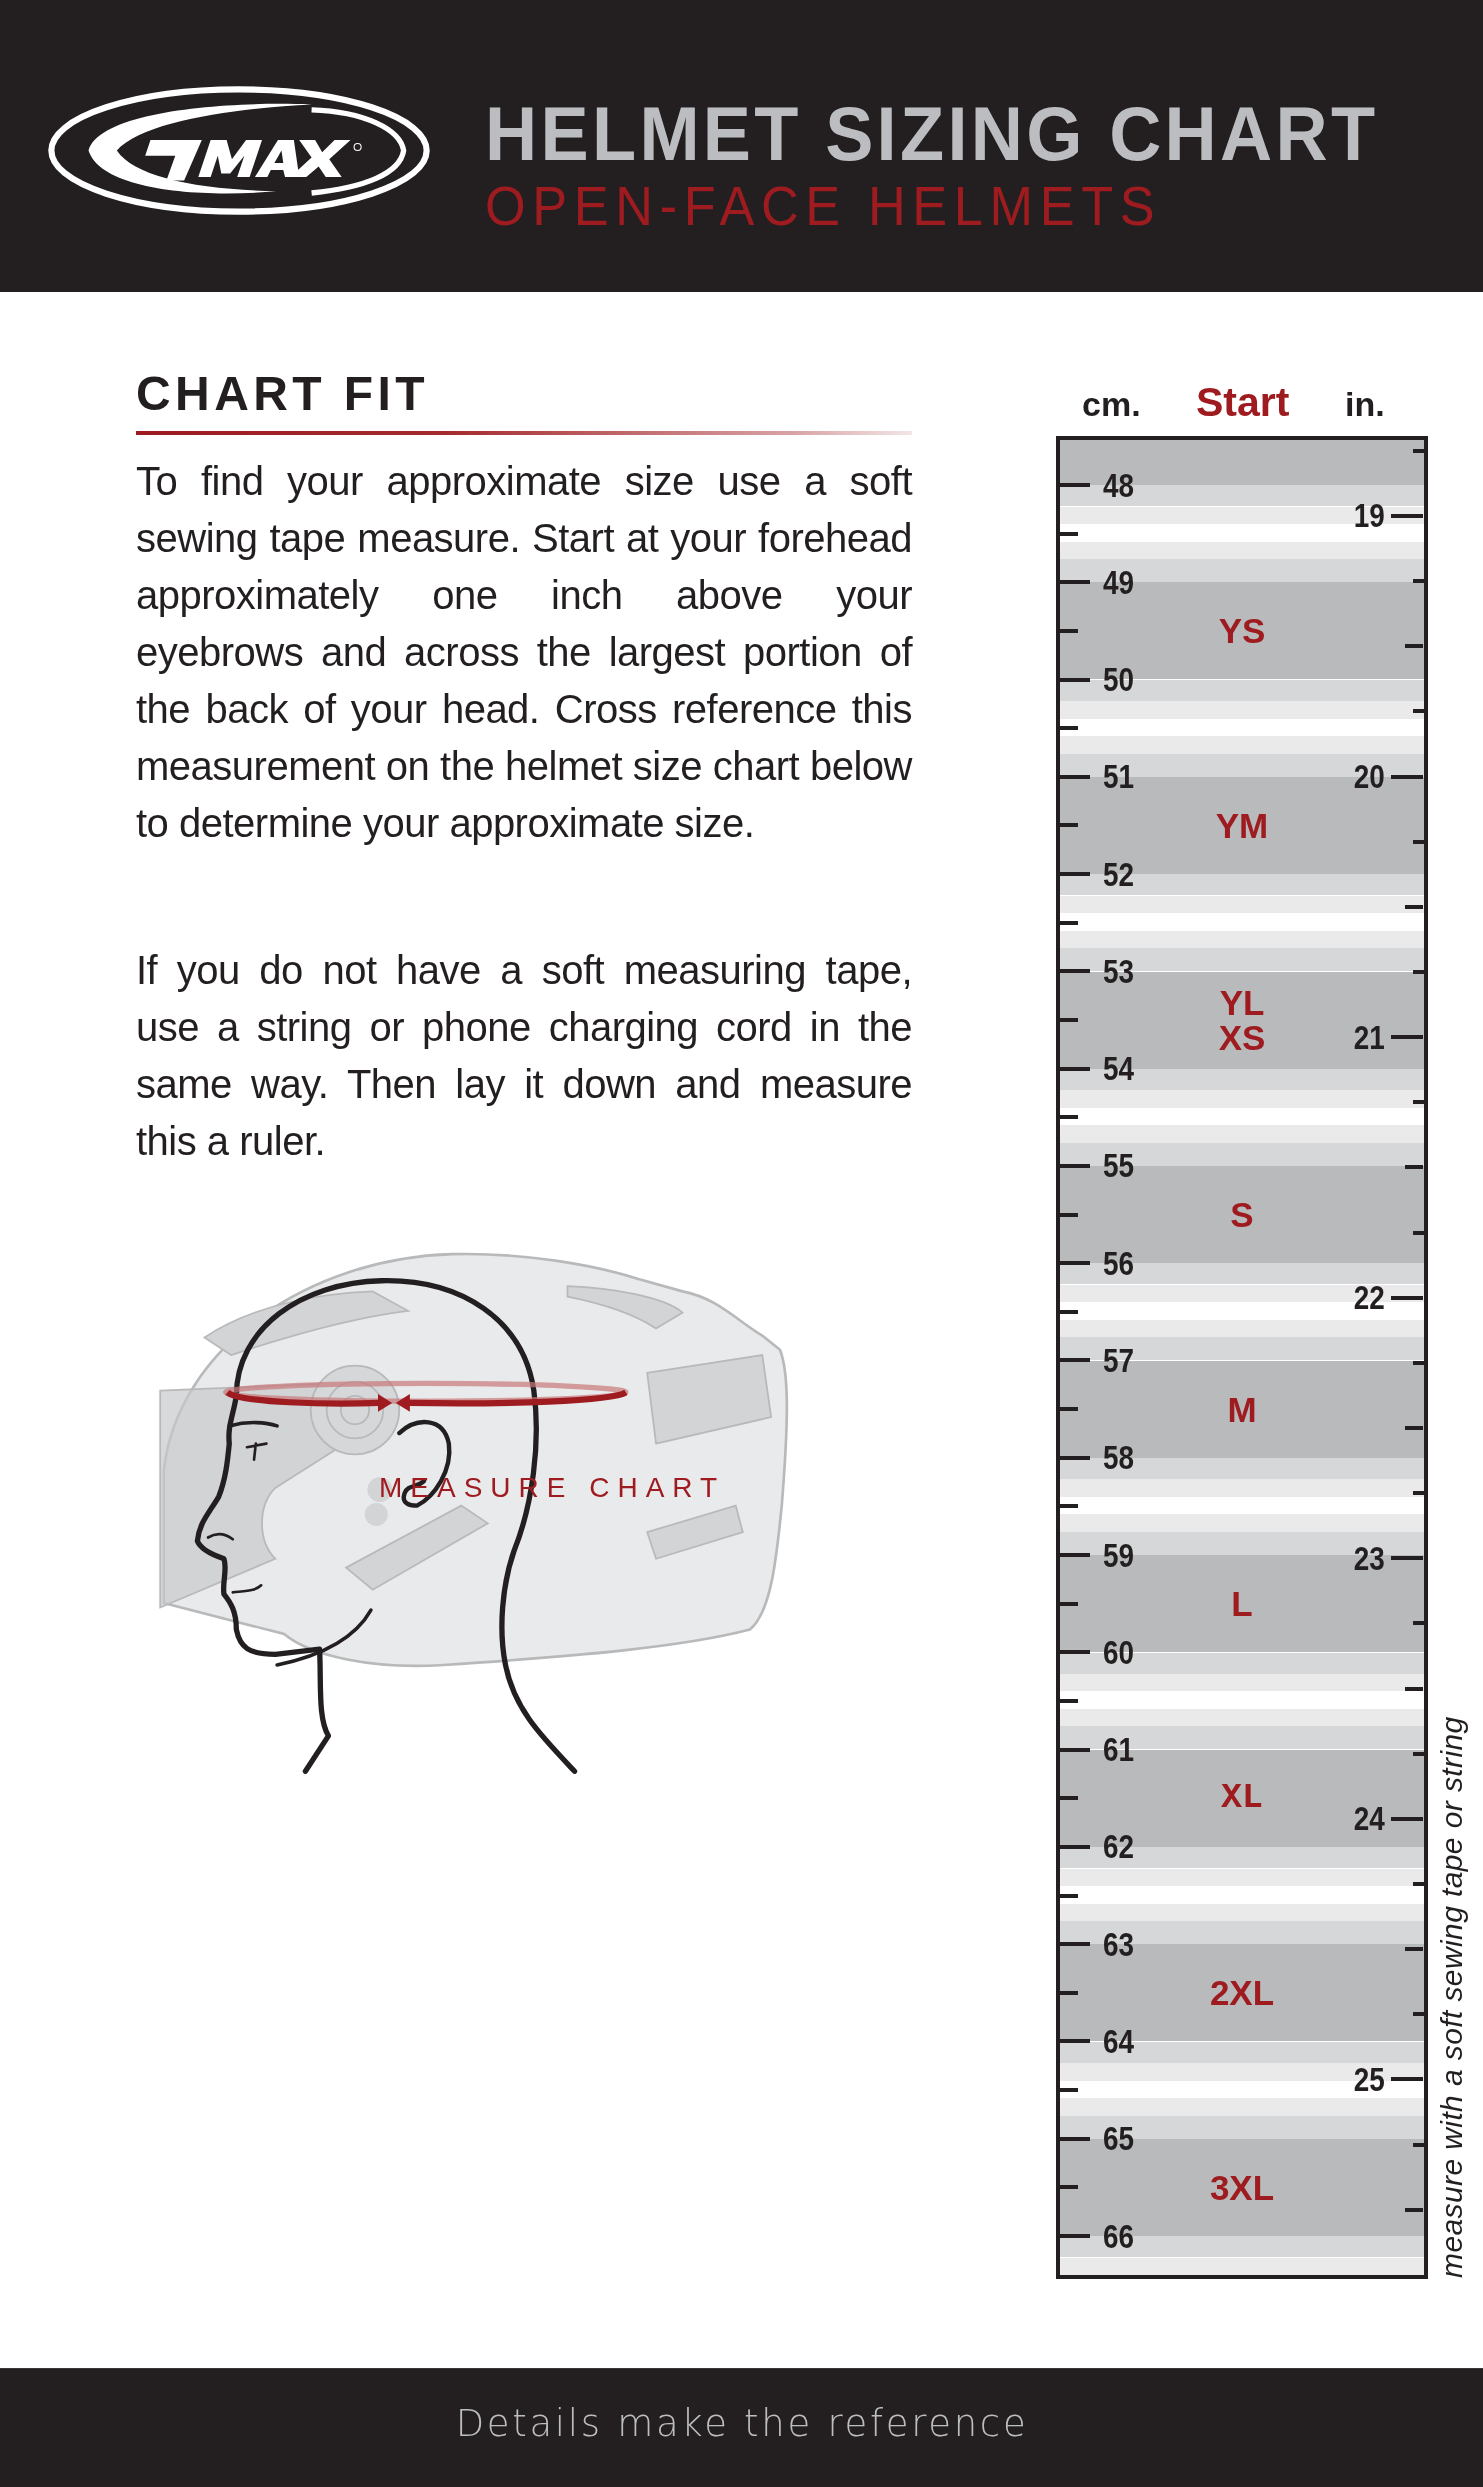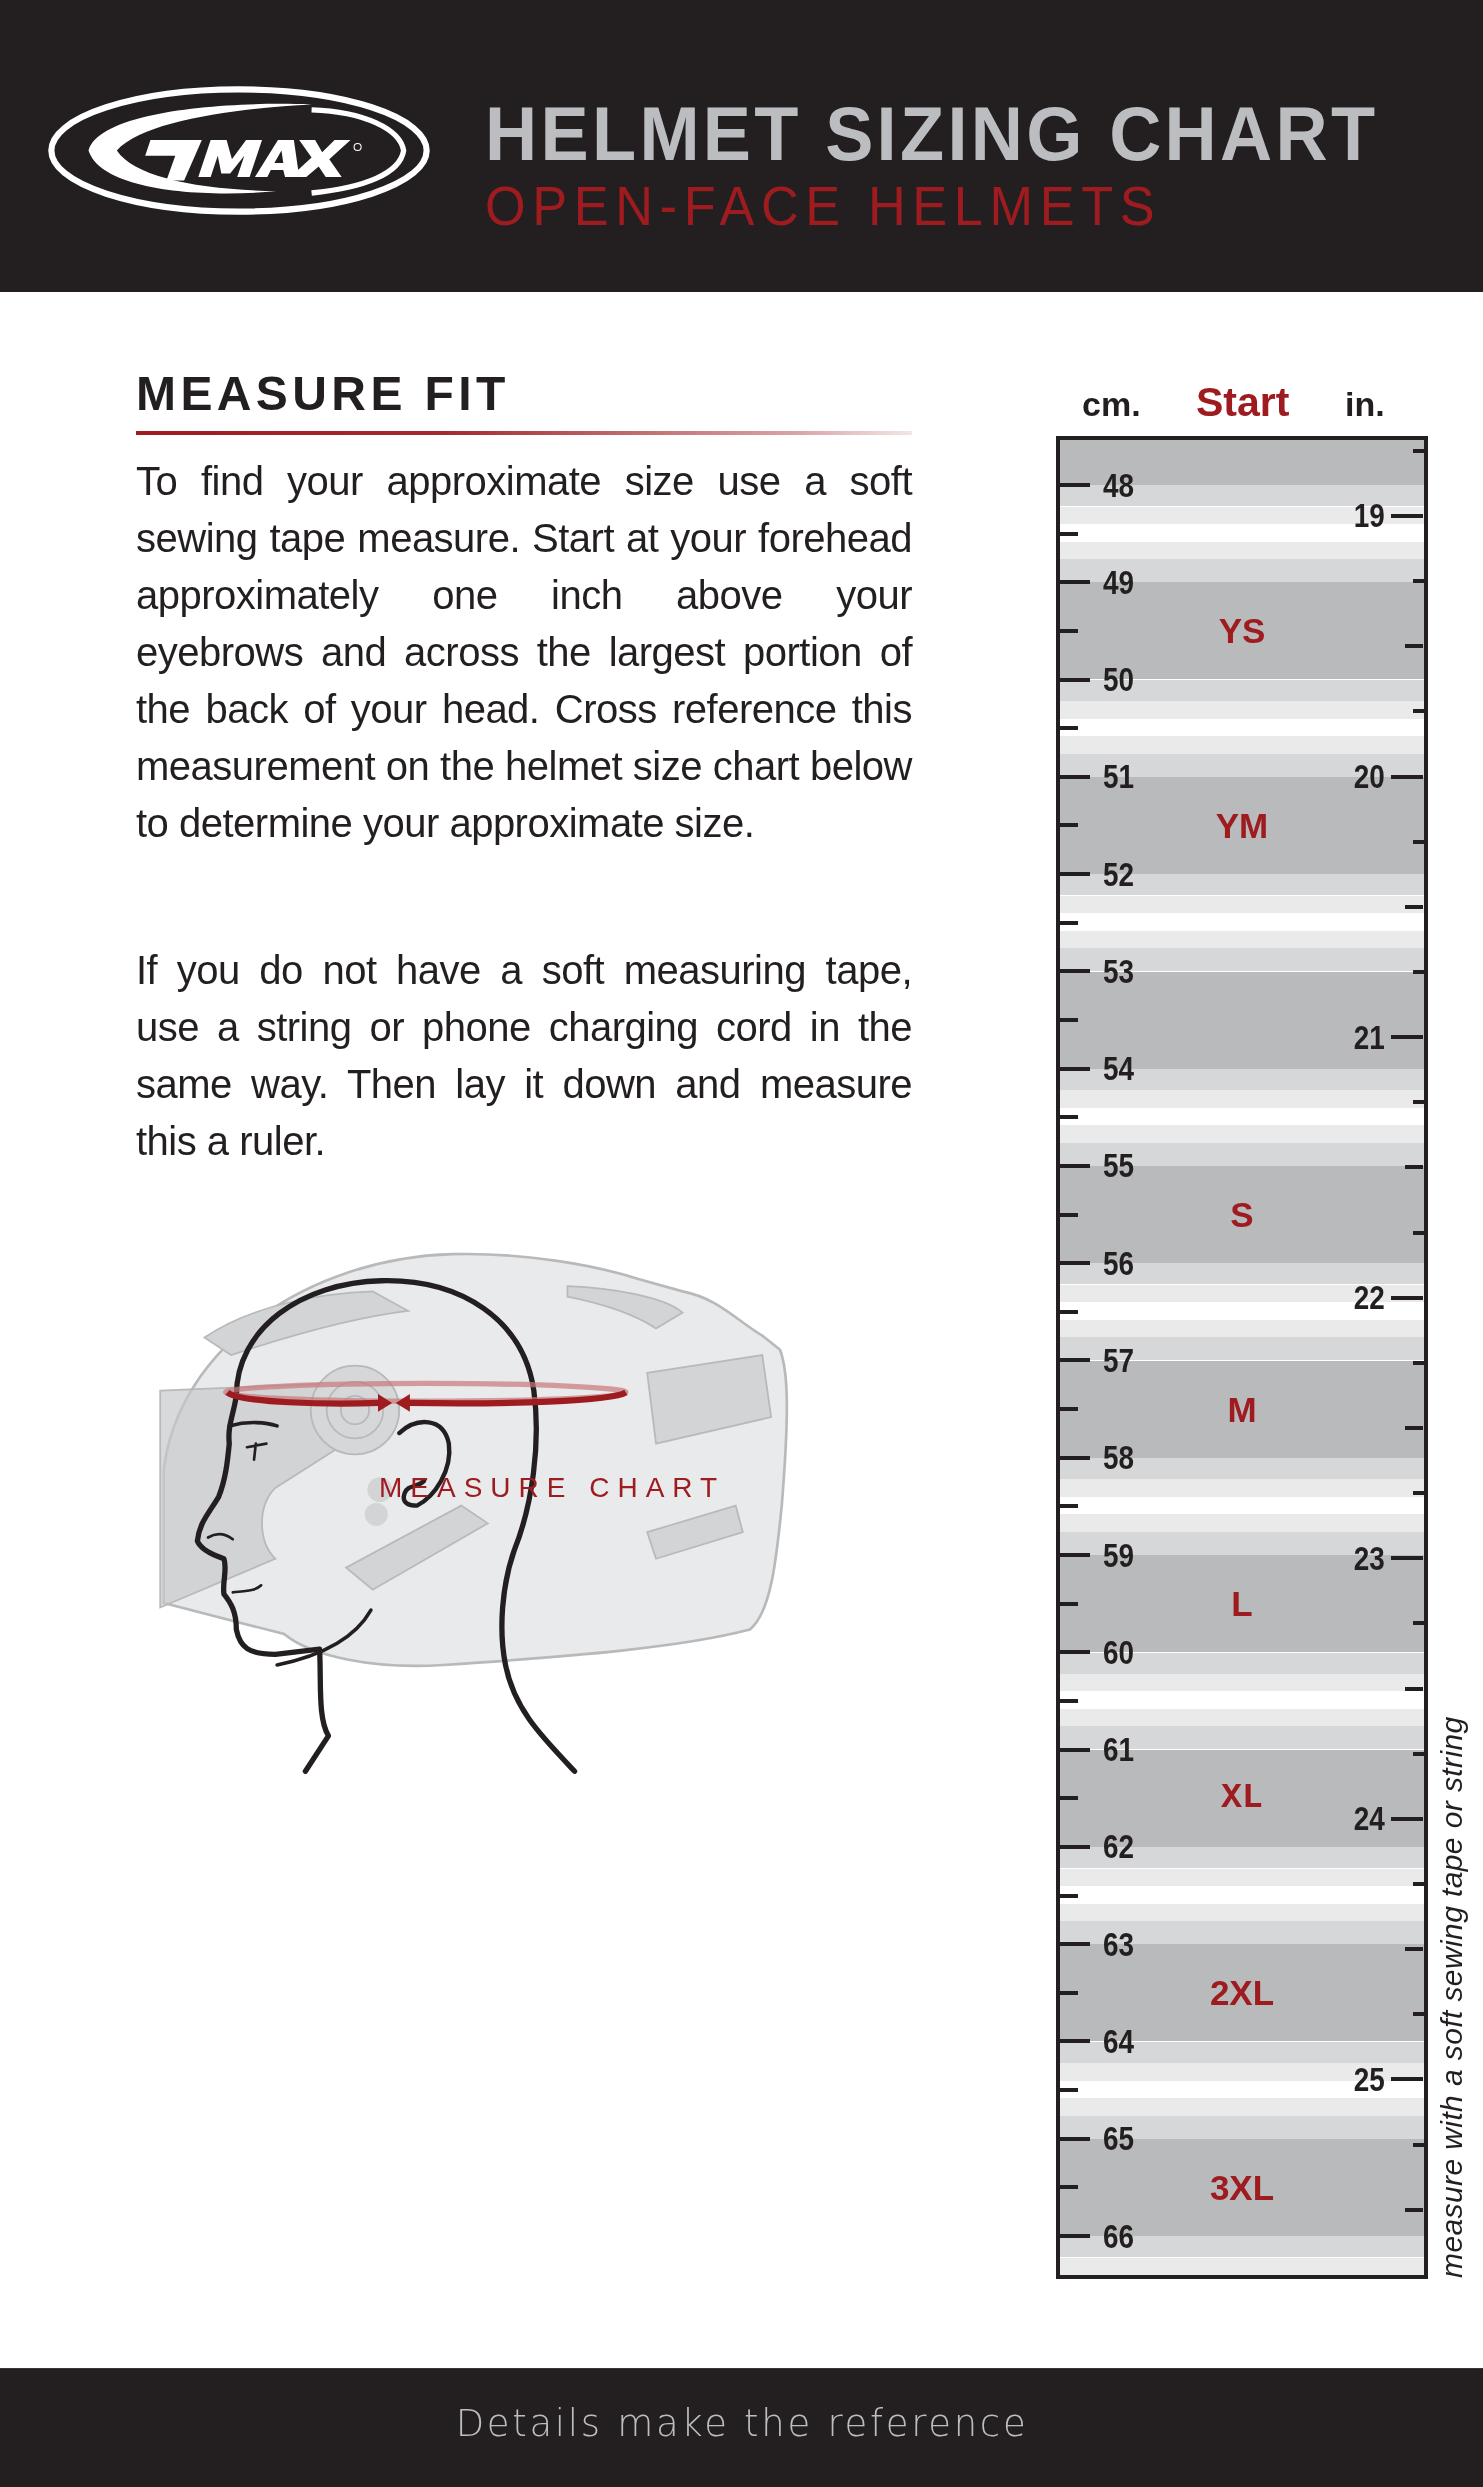--- a/index.html
+++ b/index.html
@@ -55,21 +55,21 @@
     <polygon points="172,104 186,62 204,62 210,84 226,62 244,62 230,104 216,104 224,80 208,100 198,100 194,80 186,104" fill="#ffffff"></polygon>
     <polygon points="236,104 262,62 280,62 286,104 270,104 268,96 254,96 250,104" fill="#ffffff"></polygon>
     <polygon points="258,88 268,88 266,74" fill="#231f20"></polygon>
     <polygon points="286,62 304,62 312,76 326,62 344,62 320,84 334,104 316,104 308,92 294,104 276,104 300,82" fill="#ffffff"></polygon>
     <circle cx="352" cy="70" r="4" fill="none" stroke="#ffffff" stroke-width="1.2"></circle>
   </svg>
   <div class="title">HELMET SIZING CHART</div>
   <div class="subtitle">OPEN-FACE HELMETS</div>
 </div>
 
-<div class="pf-heading">MEASURE FIT</div>
+<div class="pf-heading">CHART FIT</div>
 <div class="pf-rule"></div>
 <p class="para para1">To find your approximate size use a soft sewing tape measure. Start at your forehead approximately one inch above your eyebrows and across the largest portion of the back of your head. Cross reference this measurement on the helmet size chart below to determine your approximate size.</p>
 <p class="para para2">If you do not have a soft measuring tape, use a string or phone charging cord in the same way. Then lay it down and measure this a ruler.</p>
 
 <svg class="illus" viewBox="0 0 870 960">
   <g>
     <path d="M14 260 C 30 120, 180 20, 340 16 C 420 14, 500 28, 550 44 L 600 58 C 640 66, 660 90, 690 108 L 710 124 C 720 150, 720 200, 712 300 C 706 360, 700 420, 676 440 C 600 460, 480 470, 330 480 C 250 485, 180 470, 150 445 L 14 410 Z" fill="#e9eaeb" stroke="#b8b9bb" stroke-width="3"></path>
     <path d="M60 110 C 120 70, 200 60, 250 58 L 290 80 C 240 86, 180 100, 90 130 Z" fill="#d3d4d6" stroke="#b8b9bb" stroke-width="2"></path>
     <path d="M470 52 C 520 54, 580 64, 600 82 L 570 100 C 540 80, 500 70, 470 64 Z" fill="#d3d4d6" stroke="#b8b9bb" stroke-width="2"></path>
     <path d="M560 150 L 690 130 L 700 200 L 570 230 Z" fill="#d3d4d6" stroke="#b8b9bb" stroke-width="2"></path>
@@ -250,20 +250,22 @@
     <div class="tick" style="left: 345px; width: 17.7px; top: 1768px;"></div>
     <div class="in-label" style="right: 39px; top: 58px;">19</div>
     <div class="in-label" style="right: 39px; top: 319px;">20</div>
     <div class="in-label" style="right: 39px; top: 580px;">21</div>
     <div class="in-label" style="right: 39px; top: 840px;">22</div>
     <div class="in-label" style="right: 39px; top: 1101px;">23</div>
     <div class="in-label" style="right: 39px; top: 1361px;">24</div>
     <div class="in-label" style="right: 39px; top: 1622px;">25</div>
     <div class="size-label" style="top: 173px; white-space: pre;">YS</div>
     <div class="size-label" style="top: 368px; white-space: pre;">YM</div>
+    <div class="size-label" style="top: 545px; white-space: pre;">YL
+XS</div>
     <div class="size-label" style="top: 757px; white-space: pre;">S</div>
     <div class="size-label" style="top: 952px; white-space: pre;">M</div>
     <div class="size-label" style="top: 1146px; white-space: pre;">L</div>
     <div class="size-label" style="top: 1341px; white-space: pre; font-family: Liberation Mono, monospace;">XL</div>
     <div class="size-label" style="top: 1535px; white-space: pre;">2XL</div>
     <div class="size-label" style="top: 1730px; white-space: pre;">3XL</div>
   </div>
 
 <div class="side-note">measure with a soft sewing tape or string</div>
 

